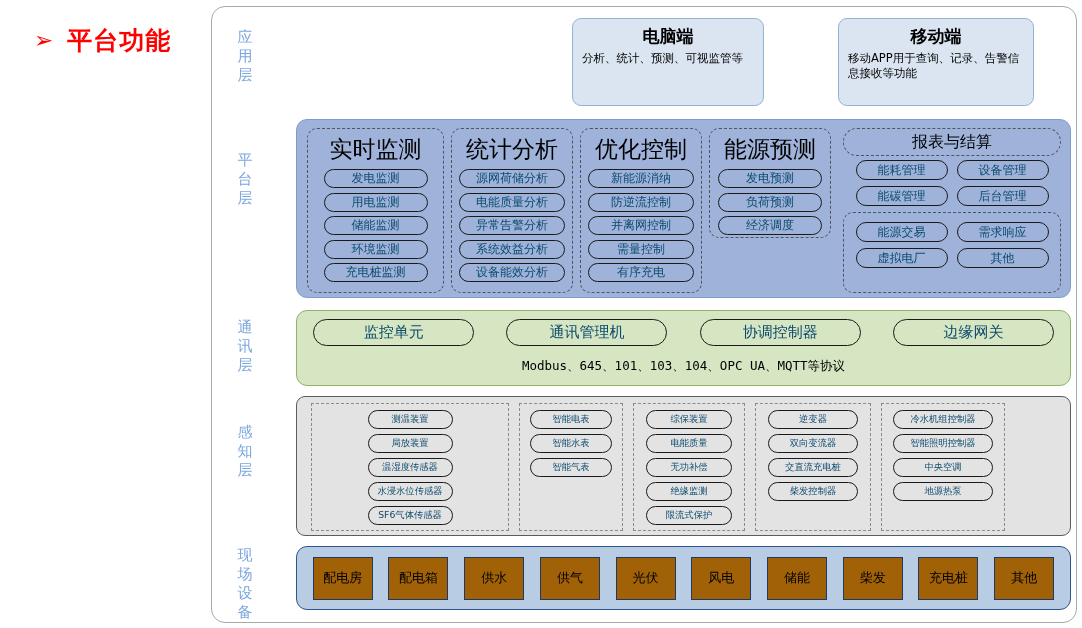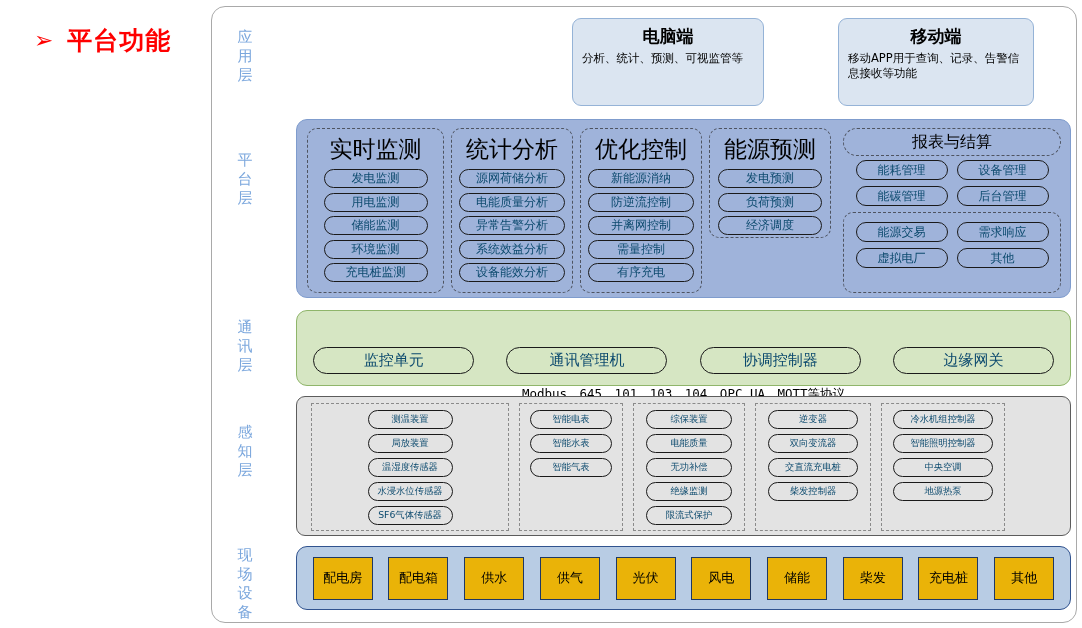--- a/index.html
+++ b/index.html
@@ -100,21 +100,21 @@
   .rpill { height: 20px; width: 92px; font-size: 12px; background:#9fb3da; }
 
   
   .comm {
     position: absolute; left: 296px; top: 310px;
     width: 775px; height: 76px;
     background: #d6e6c3;
     border: 1.2px solid #8fb56a;
     border-radius: 11px;
   }
-  .comm-row { display: flex; justify-content: space-around; align-items: center; padding-top: 8px; margin-top: 28px; }
+  .comm-row { display: flex; justify-content: space-around; align-items: center; padding-top: 8px; }
   .cpill {
     width: 161px; height: 27px; font-size: 15px; background: #d6e6c3;
     font-family: "DejaVu Sans", sans-serif;
   }
   .comm-proto {
     text-align: center; font-size: 12.5px; color: #000; margin-top: 12px;
     font-family: "DejaVu Sans Mono", monospace;
   }
 
   
@@ -140,21 +140,21 @@
     position: absolute; left: 296px; top: 546px;
     width: 775px; height: 64px;
     background: #b8cce4;
     border: 1.2px solid #31538f;
     border-radius: 11px;
     display: flex; align-items: center; justify-content: space-evenly;
   }
   .fbox {
     width: 60px; height: 43px;
     border: 1.2px solid #1f3864;
-    background: #eab308;
+    background: #a16207;
     display: flex; align-items: center; justify-content: center;
     font-size: 13px; color: #000;
     font-family: "DejaVu Sans", sans-serif;
   }
 </style>
 </head>
 <body>
 
 <div id="root">
 

